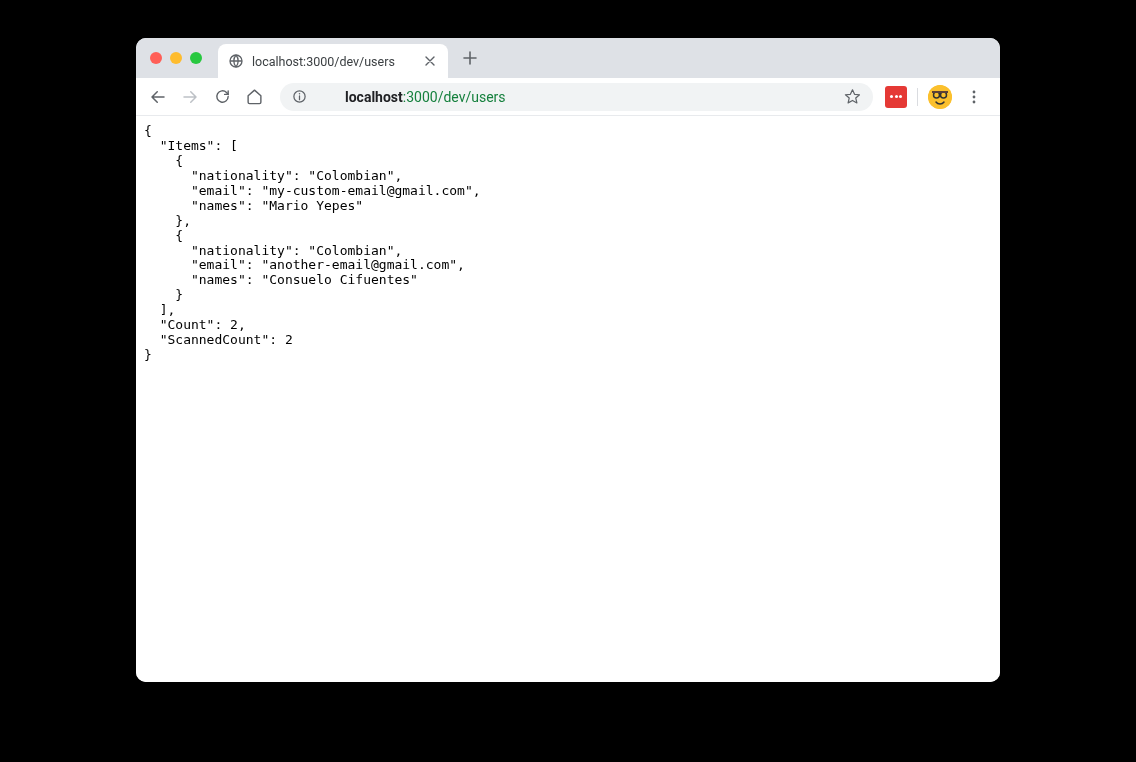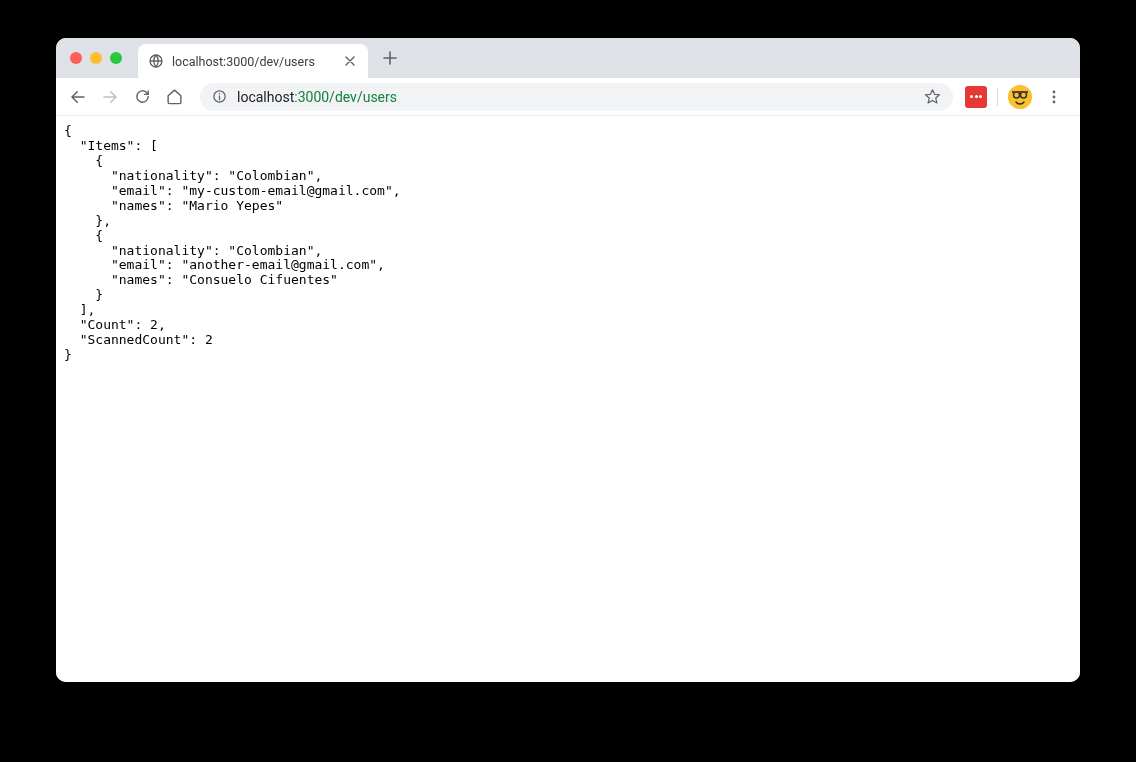--- a/index.html
+++ b/index.html
@@ -7,21 +7,21 @@
       background: #000;
       width: 1136px;
       height: 762px;
       font-family: -apple-system, BlinkMacSystemFont, "Segoe UI", Roboto, sans-serif;
       display: flex;
       align-items: flex-start;
       justify-content: center;
       padding-top: 38px;
     }
     .browser-window {
-      width: 1024px;
+      width: 864px;
       height: 644px;
       background: #fff;
       border-radius: 10px;
       overflow: hidden;
       box-shadow: 0 20px 60px rgba(0,0,0,0.4);
       display: flex;
       flex-direction: column;
     }
     .tab-strip {
       background: #dee1e6;
@@ -125,21 +125,21 @@
     .site-info-icon {
       color: #5f6368;
       display: flex;
       align-items: center;
     }
     .url-text {
       font-size: 14px;
       color: #202124;
       flex: 1;
     }
-    .url-host { color: #202124; font-weight: 400; }
+    .url-host { color: #202124; font-weight: 700; margin-left: 28px; }
     .url-path { color: #15803d; }
     .star-btn {
       color: #5f6368;
       display: flex;
       align-items: center;
       cursor: pointer;
     }
     .toolbar-right {
       display: flex;
       align-items: center;

